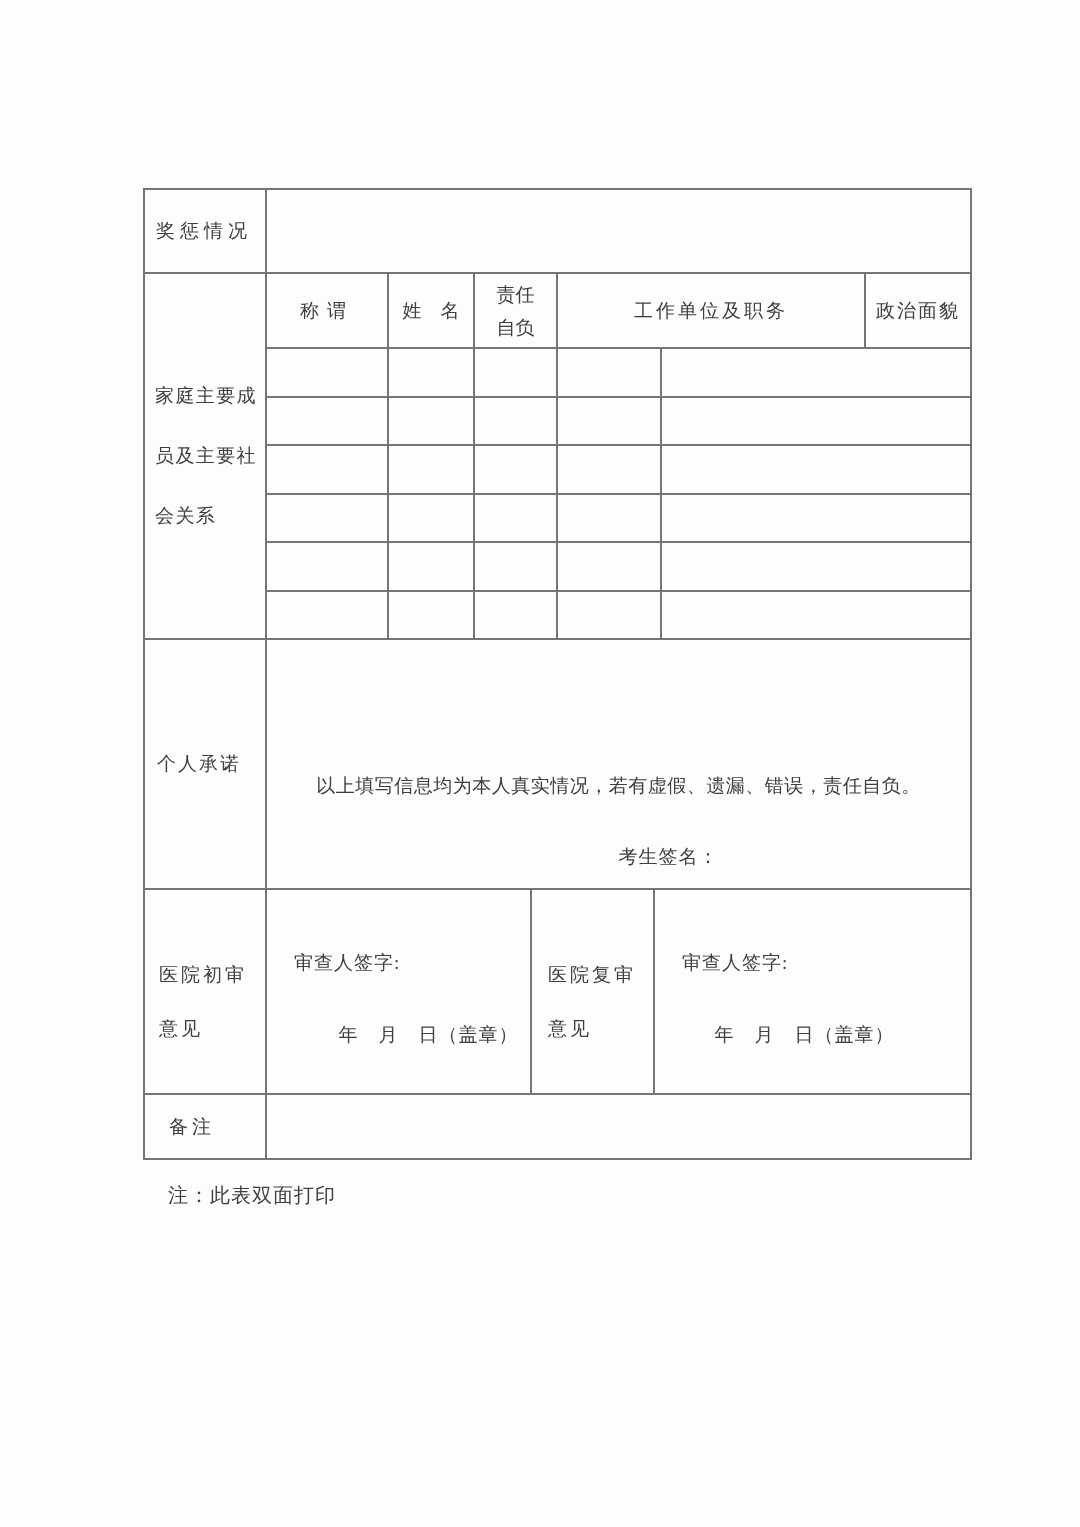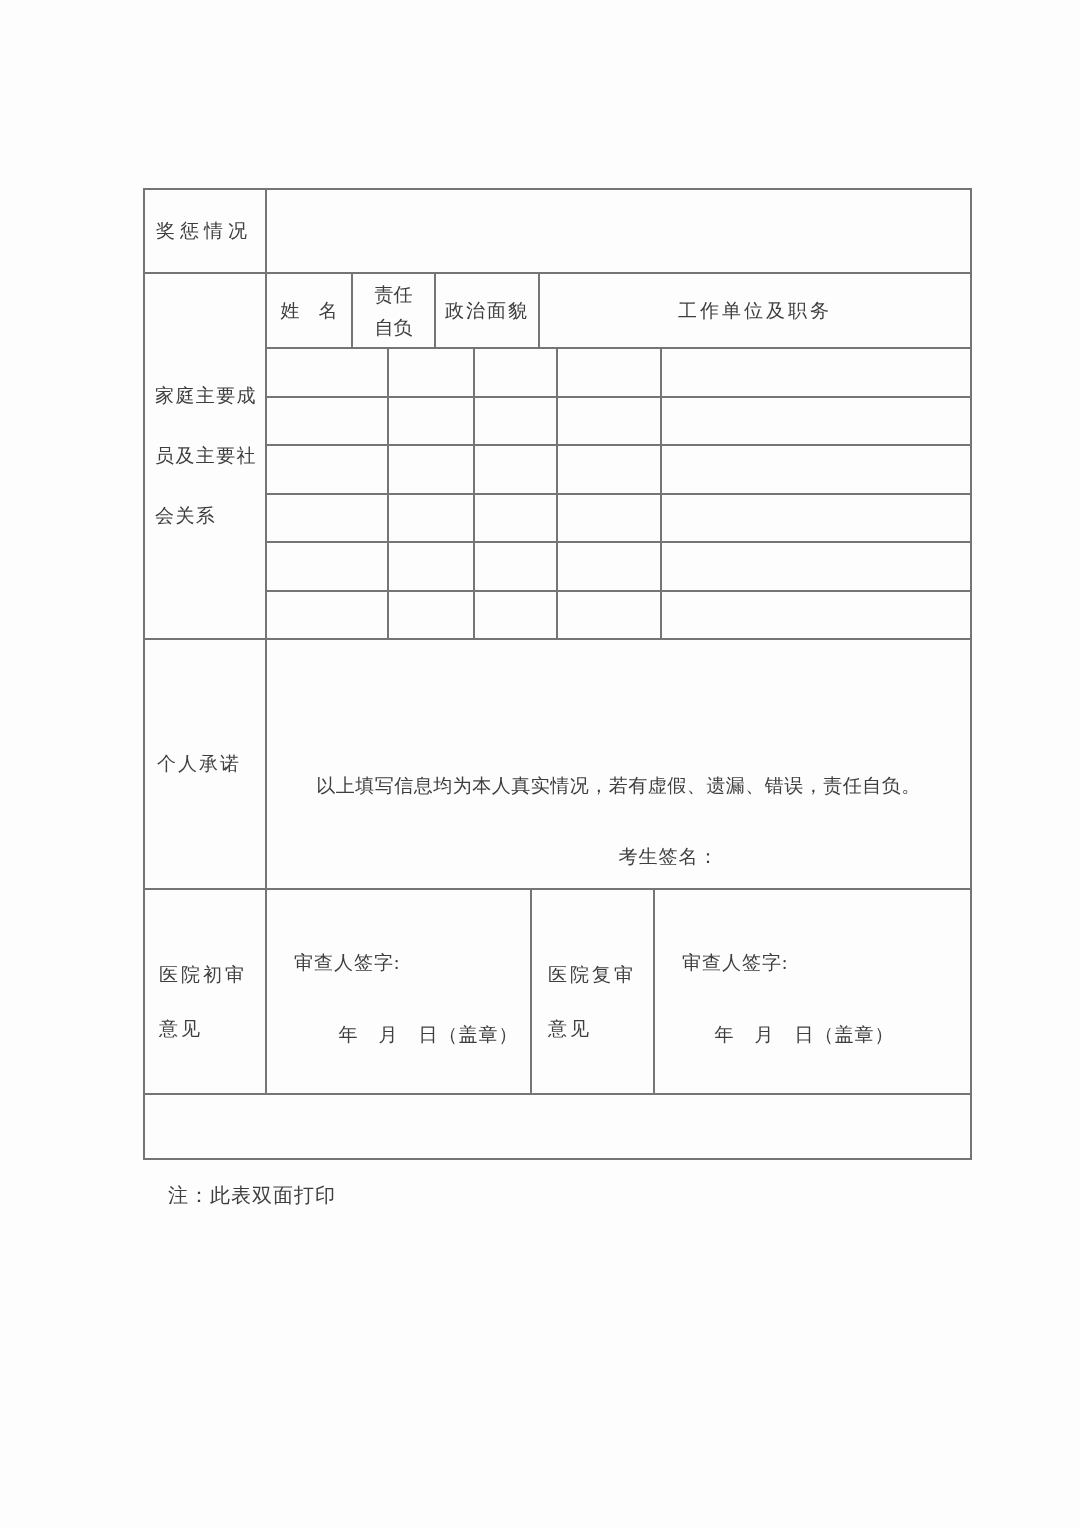--- a/index.html
+++ b/index.html
@@ -136,24 +136,25 @@
       </div>
       <div class="cell fill-cell"></div>
     </div>
 
     <div class="trow row-family">
       <div class="cell label-cell family-label">
         <span>家庭主要成员及主要社会关系</span>
       </div>
       <div class="family-grid">
         <div class="family-header">
+          <div class="cell fc1 col-title">称谓</div>
           <div class="cell fc2">姓　名</div>
           <div class="cell fc3">责任自负</div>
+          <div class="cell fc5">工作单位及职务</div>
           <div class="cell fc4">政治面貌</div>
-          <div class="cell fc5">工作单位及职务</div>
         </div>
         <div class="family-row">
           <div class="cell fc1"></div>
           <div class="cell fc2"></div>
           <div class="cell fc3"></div>
           <div class="cell fc4"></div>
           <div class="cell fc5"></div>
         </div>
         <div class="family-row">
           <div class="cell fc1"></div>
@@ -214,20 +215,23 @@
       <div class="cell label-cell review-label review-label-final">
         <span>医院复审意见</span>
       </div>
       <div class="cell review-content review-content-final">
         <div class="review-signer">审查人签字:</div>
         <div class="review-date review-date-final">年　月　日（盖章）</div>
       </div>
     </div>
 
     <div class="trow row-remarks">
+      <div class="cell label-cell remarks-label">
+        <span>备注</span>
+      </div>
       <div class="cell fill-cell"></div>
     </div>
 
   </div>
 
   <div class="footnote">注：此表双面打印</div>
 
 </div>
 
 </body></html>

